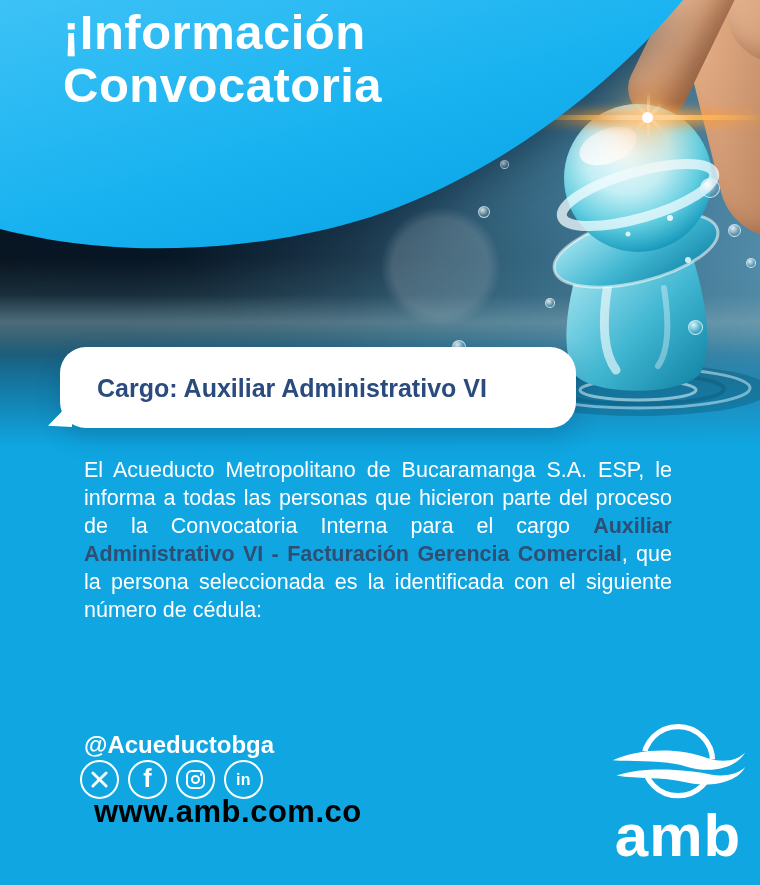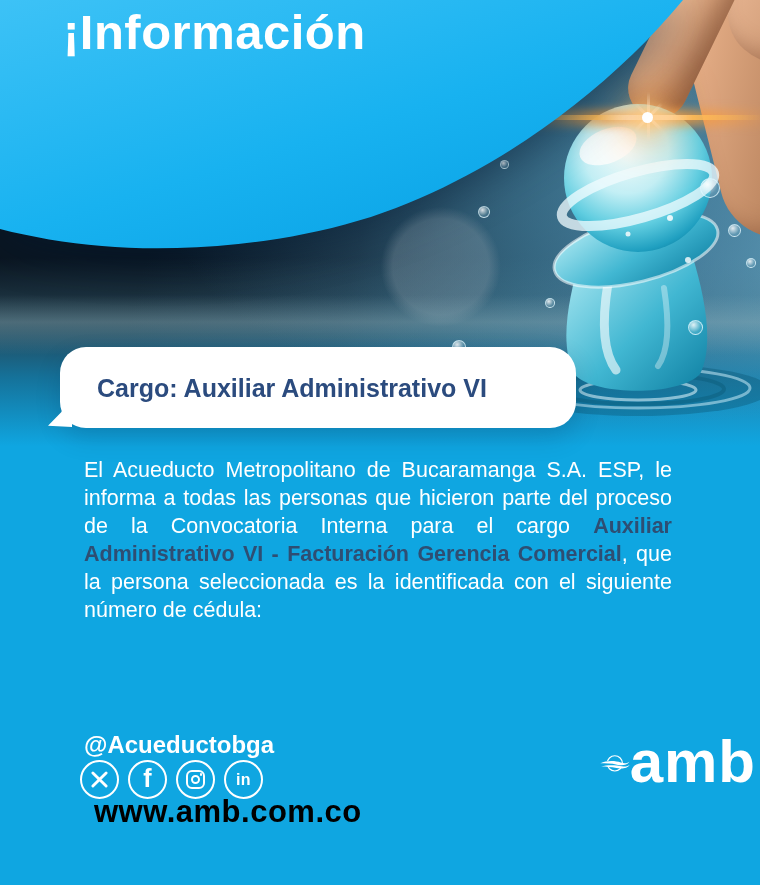--- a/index.html
+++ b/index.html
@@ -95,21 +95,21 @@
   .s-icon{
     width:39px; height:39px; border:2.5px solid #fff; border-radius:50%;
     display:flex; align-items:center; justify-content:center; color:#fff;
   }
   .s-glyph-f{ font-size:25px; font-weight:bold; margin-top:-3px; }
   .s-glyph-in{ font-size:16px; font-weight:bold; letter-spacing:0.5px; }
   .insta{ width:19px; height:19px; border:2.3px solid #fff; border-radius:6px; position:relative; }
   .insta::after{ content:''; position:absolute; inset:3px; border:2.3px solid #fff; border-radius:50%; }
   .insta::before{ content:''; position:absolute; right:1px; top:1px; width:2.5px; height:2.5px; border-radius:50%; background:#fff; }
   .website{ position:absolute; left:94px; top:794px; color:#000000; font-size:31px; font-weight:bold; letter-spacing:0.5px; }
-  .amb-logo{ position:absolute; left:600px; top:716px; width:156px; display:flex; flex-direction:row; align-items:center; }
+  .amb-logo{ position:absolute; left:600px; top:716px; width:156px; display:flex; flex-direction:column; align-items:center; }
   .amb-text{ color:#fff; font-size:60px; font-weight:bold; line-height:56px; margin-top:-4px; letter-spacing:1px; }
 </style>
 </head>
 <body>
 
 <div class="poster">
 
   <div class="photo">
     <div class="surface-shimmer"></div>
 
@@ -175,20 +175,21 @@
         <stop offset="0" stop-color="#3DC2F6"></stop>
         <stop offset="0.55" stop-color="#18B2F0"></stop>
         <stop offset="1" stop-color="#07A0E4"></stop>
       </linearGradient>
     </defs>
     <path d="M0,0 L683,0 C612,86 506,166 396,208 C300,245 182,253 102,246 C66,243 31,237 0,229 Z" fill="url(#blobGrad)"></path>
   </svg>
 
   <h1 class="title">
     <span>¡Información</span>
+    <span>Convocatoria</span>
   </h1>
 
   <div class="speech">
     <div class="speech-tail"></div>
     <div class="speech-line">Cargo: Auxiliar Administrativo VI</div>
   </div>
 
   <p class="body-text"><span>El Acueducto Metropolitano de Bucaramanga S.A. ESP, le informa a todas las personas que hicieron parte del proceso de la Convocatoria Interna para el cargo </span><span class="hl">Auxiliar Administrativo VI - Facturación Gerencia Comercial</span><span>, que la persona seleccionada es la identificada con el siguiente número de cédula:</span></p>
 
 

